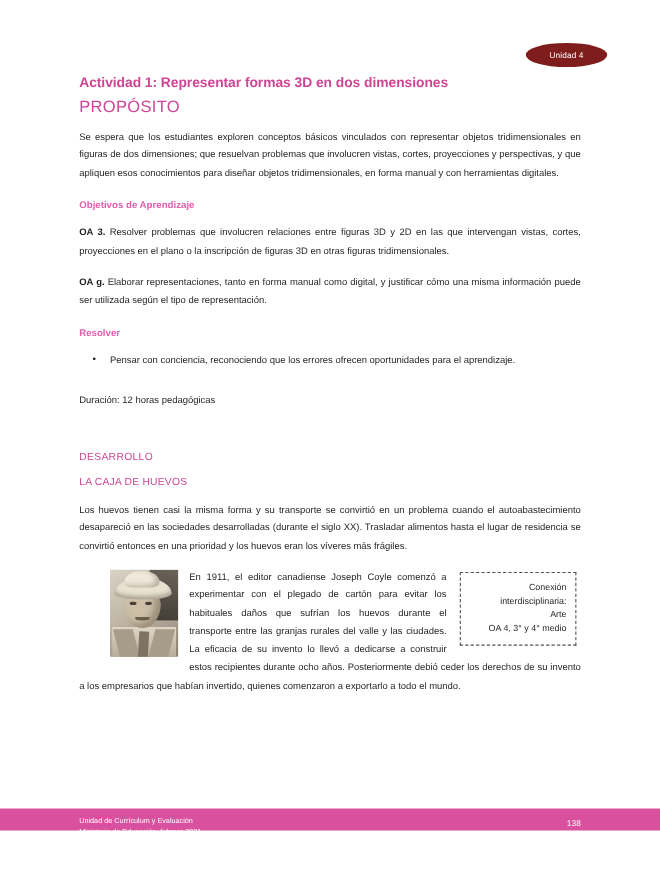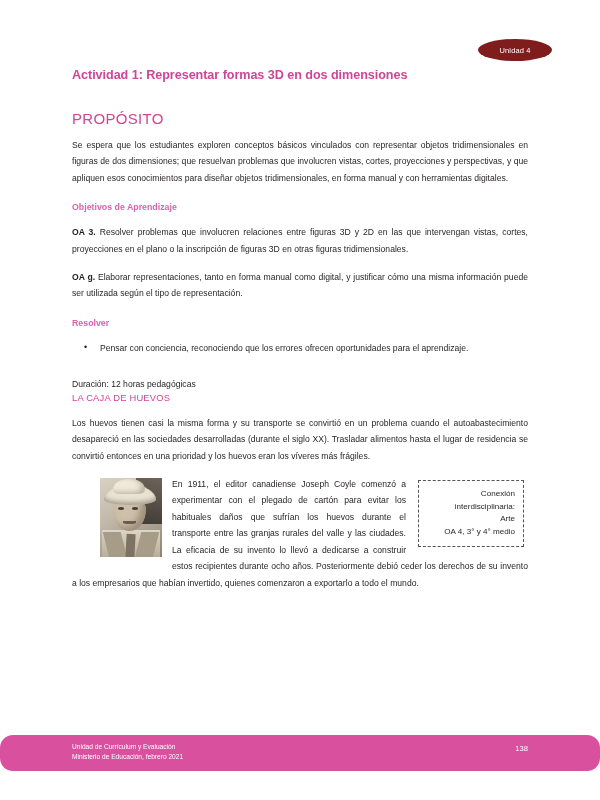--- a/index.html
+++ b/index.html
@@ -69,21 +69,21 @@
     position: absolute;
     left: 72px;
     top: 68px;
     width: 456px;
   }
 
   h1.activity-title {
     font-size: 12.6px;
     font-weight: bold;
     color: #cf4596;
-    margin: 0 0 28px 0;
+    margin: 0 0 7px 0;
     letter-spacing: -0.05px;
   }
 
   .section-caps {
     font-size: 15px;
     color: #cf4596;
     font-weight: normal;
     letter-spacing: 0.3px;
     margin: 0 0 10px 0;
   }
@@ -260,23 +260,22 @@
     margin: 0;
     color: #231f20;
   }
 
   
   .footer {
     position: absolute;
     left: 0;
     top: 735px;
     width: 600px;
-    height: 36px;
+    height: 20px;
     background: #d9509f;
-    border-radius: 13px;
   }
   .footer-left {
     position: absolute;
     left: 72px;
     top: 7px;
   }
   .footer-left div {
     color: #ffffff;
     font-size: 6.6px;
     line-height: 9.5px;
@@ -313,20 +312,21 @@
   <p class="body oa-block"><b>OA g.</b><span> Elaborar representaciones, tanto en forma manual como digital, y justificar cómo una misma información puede ser utilizada según el tipo de representación.</span></p>
 
   <div class="sub-heading">Resolver</div>
 
   <ul class="attitudes">
     <li>Pensar con conciencia, reconociendo que los errores ofrecen oportunidades para el aprendizaje.</li>
   </ul>
 
   <p class="duration"><b>Duración:</b><span> 12 horas pedagógicas</span></p>
 
+  <div class="desarrollo">DESARROLLO</div>
 
   <div class="caja-title">LA CAJA DE HUEVOS</div>
 
   <p class="body">Los huevos tienen casi la misma forma y su transporte se convirtió en un problema cuando el autoabastecimiento desapareció en las sociedades desarrolladas (durante el siglo XX). Trasladar alimentos hasta el lugar de residencia se convirtió entonces en una prioridad y los huevos eran los víveres más frágiles.</p>
 
   <div class="float-wrap">
 
     <div class="conexion-box">
       <div>Conexión</div>
       <div>interdisciplinaria:</div>

